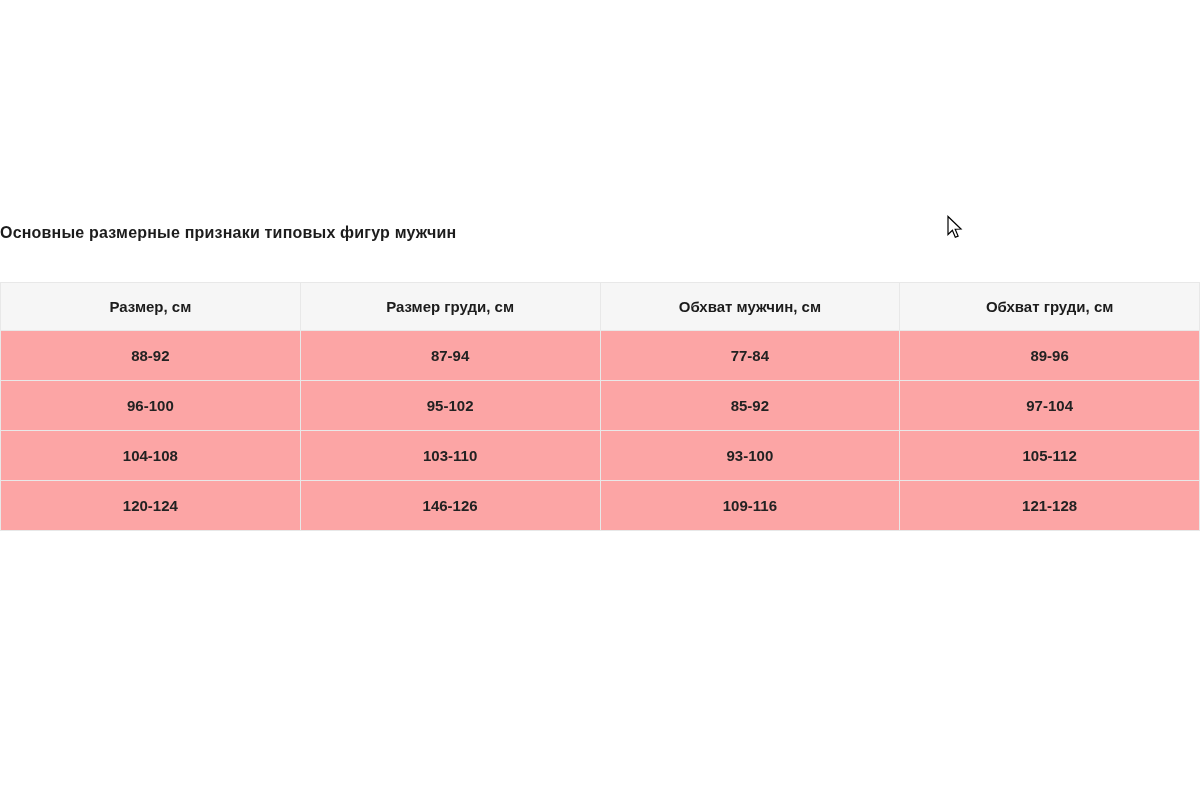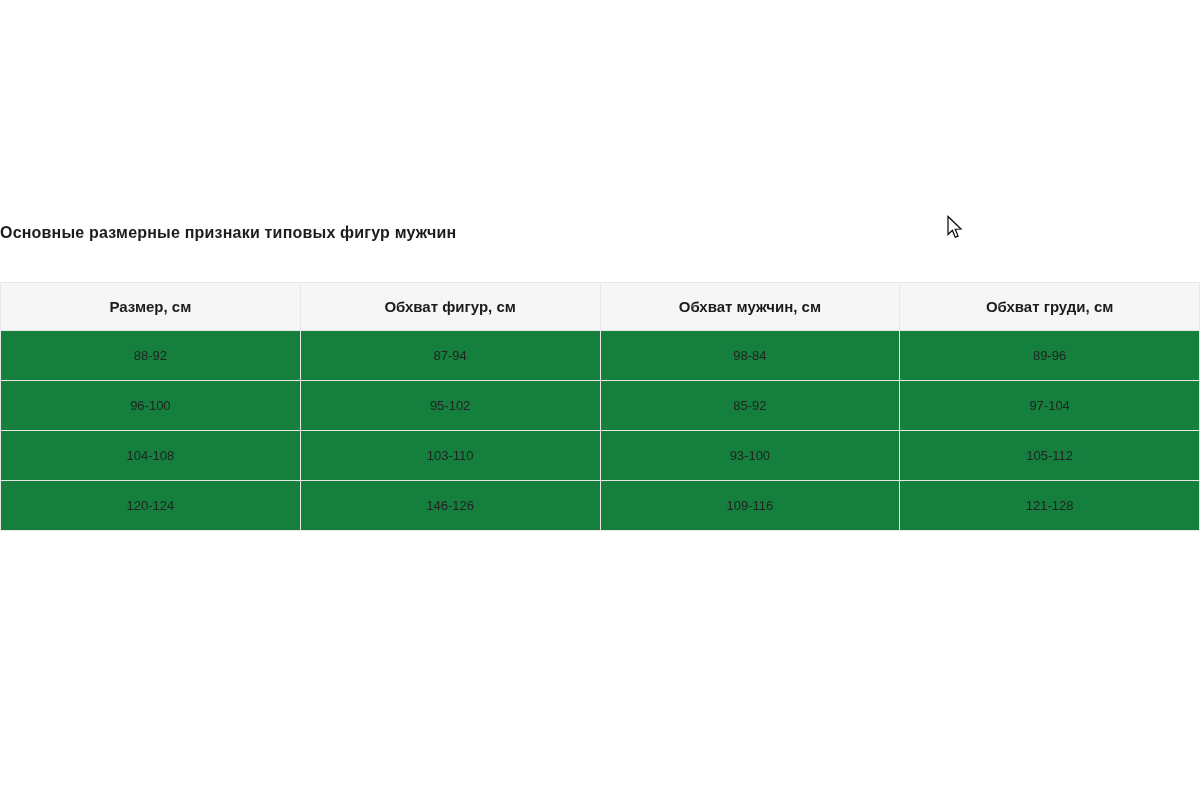--- a/index.html
+++ b/index.html
@@ -43,54 +43,54 @@
     padding: 6px;
   }
   .size-table th {
     background: var(--header-bg, #f6f6f6);
     height: 48px;
     font-size: 15px;
     font-weight: 700;
     color: var(--text-strong, #1c1c1c);
   }
   .size-table td {
-    background: #15803d;
+    background: #fca5a5;
     height: 50px;
-    font-size: 13px;
-    font-weight: 400;
+    font-size: 15px;
+    font-weight: 700;
     color: var(--text, #222222);
   }
   .cursor {
     position: absolute;
     left: 946px;
     top: 215px;
     width: 18px;
     height: 26px;
     pointer-events: none;
   }
 </style>
 </head>
 <body>
 
 <h1 class="page-title">Основные размерные признаки типовых фигур мужчин</h1>
 
 <table class="size-table">
   <thead>
     <tr>
       <th>Размер, см</th>
-      <th>Обхват фигур, см</th>
+      <th>Размер груди, см</th>
       <th>Обхват мужчин, см</th>
       <th>Обхват груди, см</th>
     </tr>
   </thead>
   <tbody>
     <tr>
       <td>88-92</td>
       <td>87-94</td>
-      <td>98-84</td>
+      <td>77-84</td>
       <td>89-96</td>
     </tr>
     <tr>
       <td>96-100</td>
       <td>95-102</td>
       <td>85-92</td>
       <td>97-104</td>
     </tr>
     <tr>
       <td>104-108</td>

